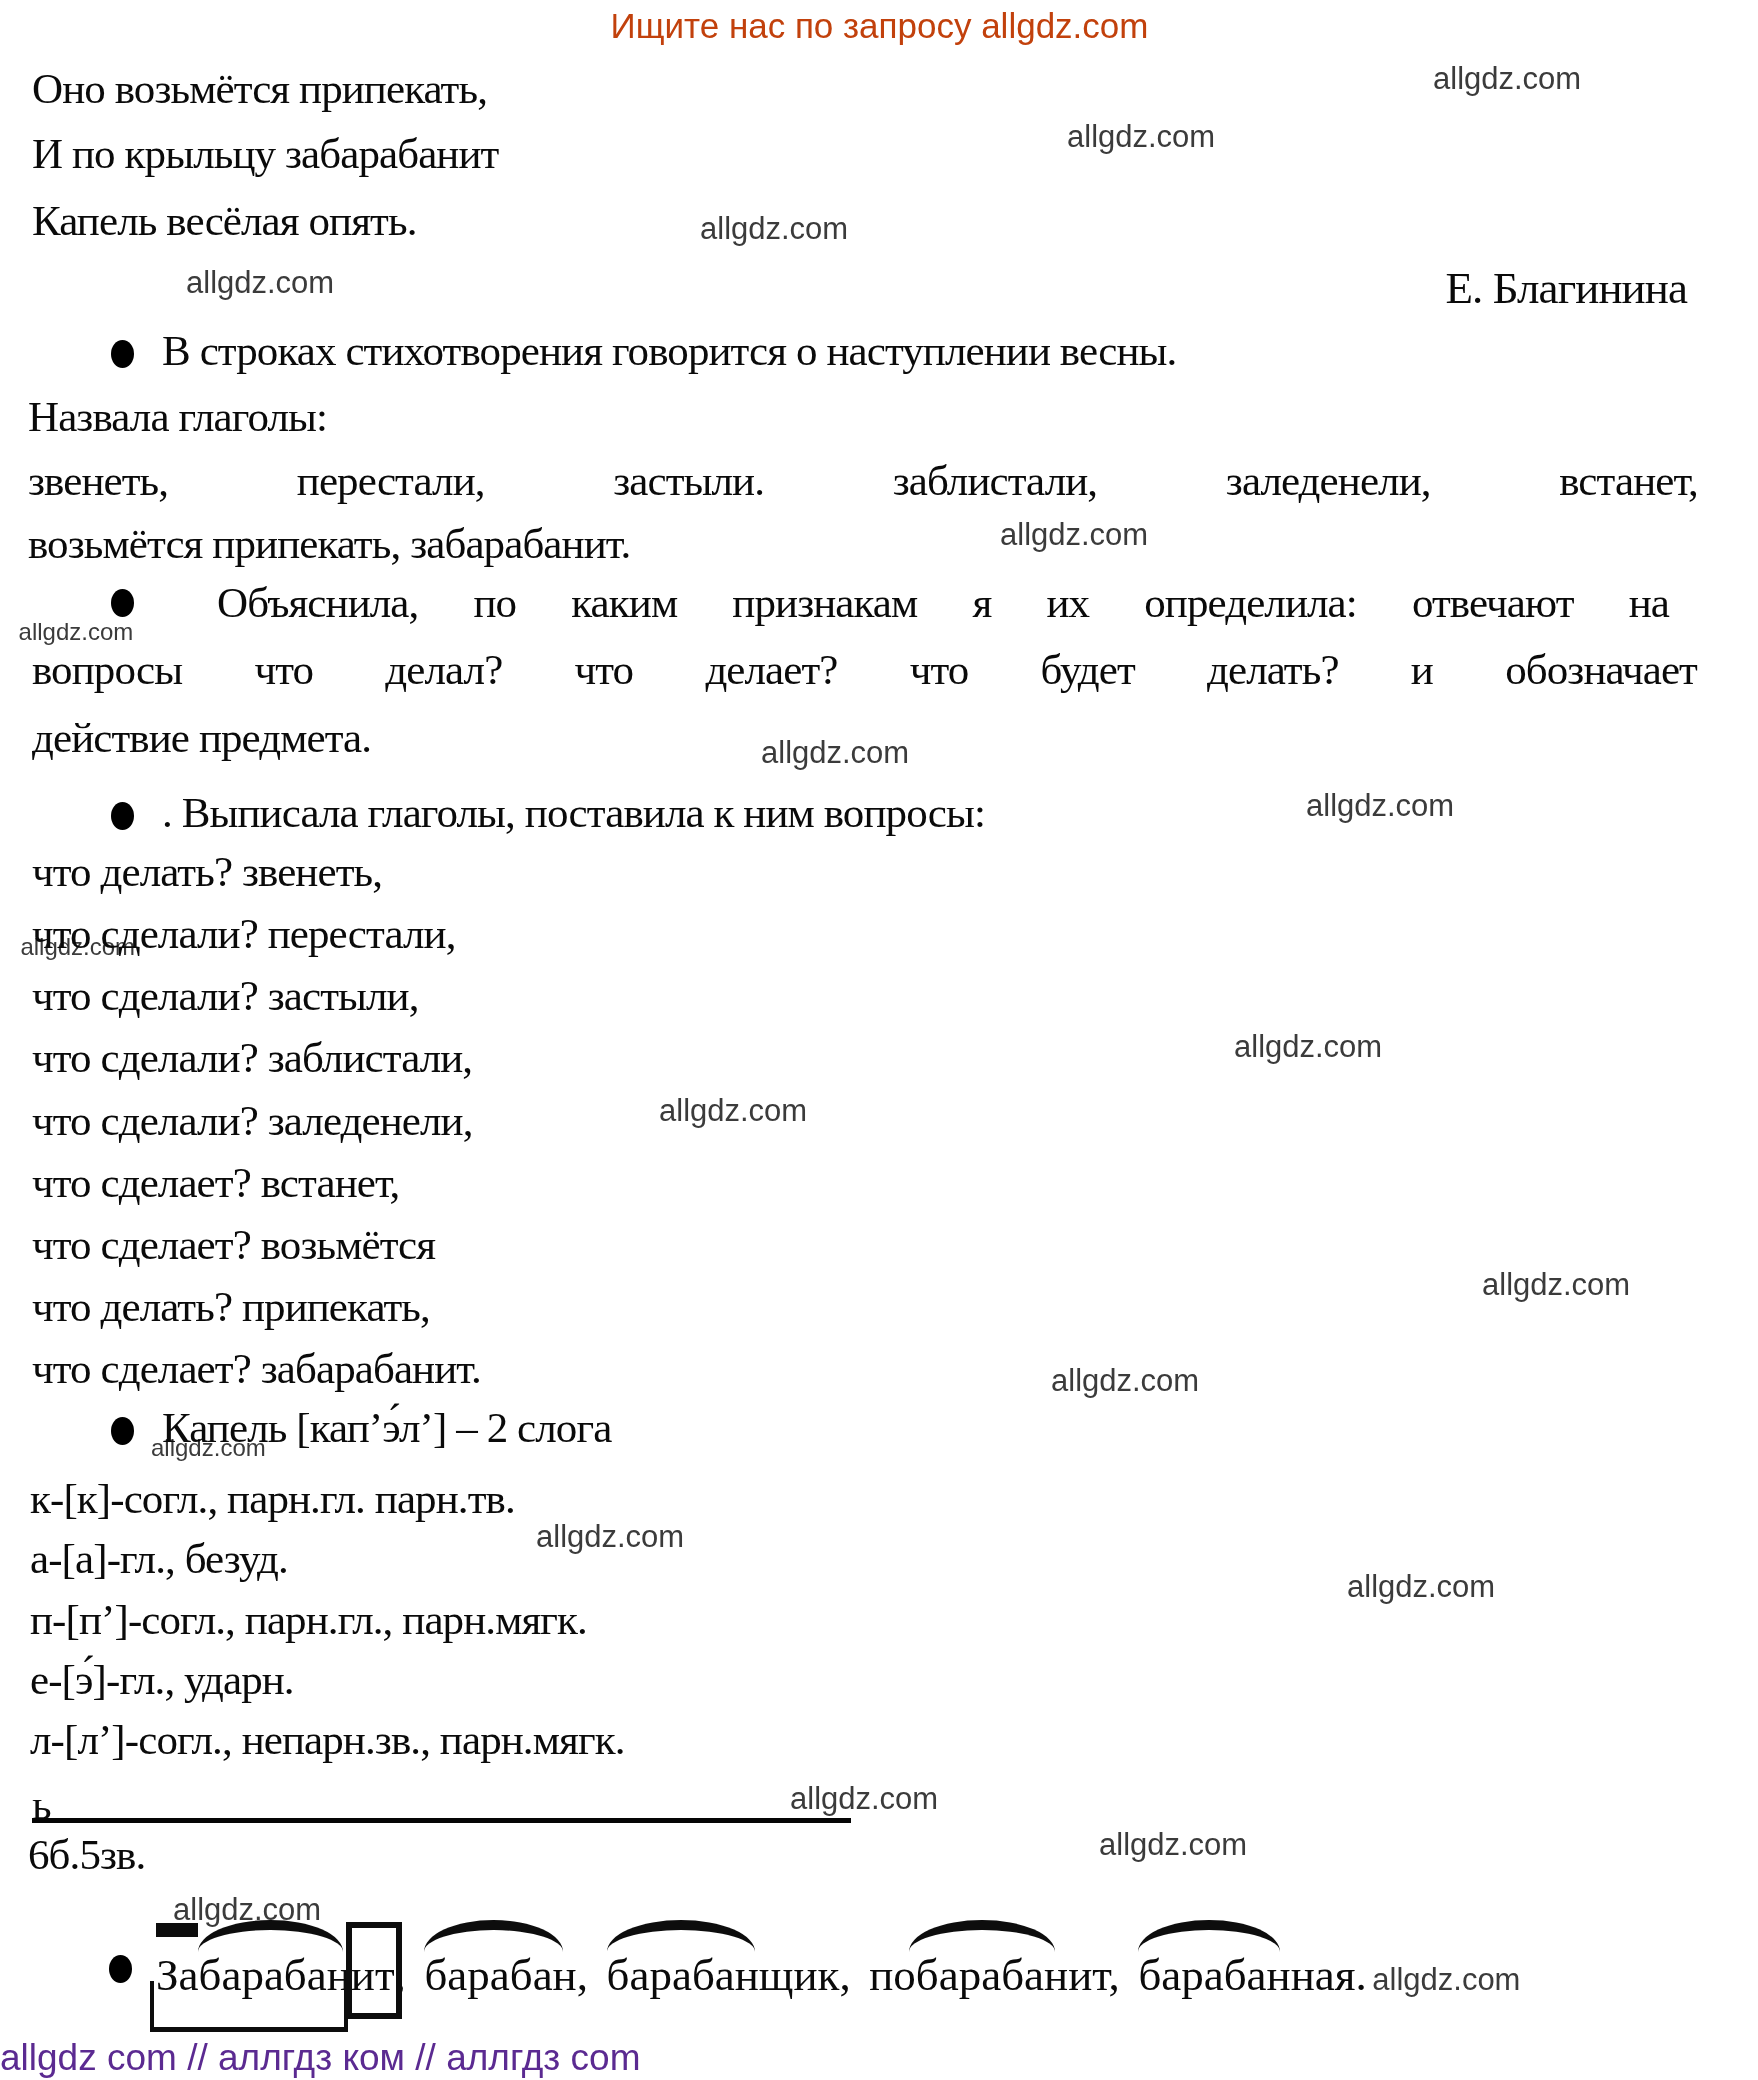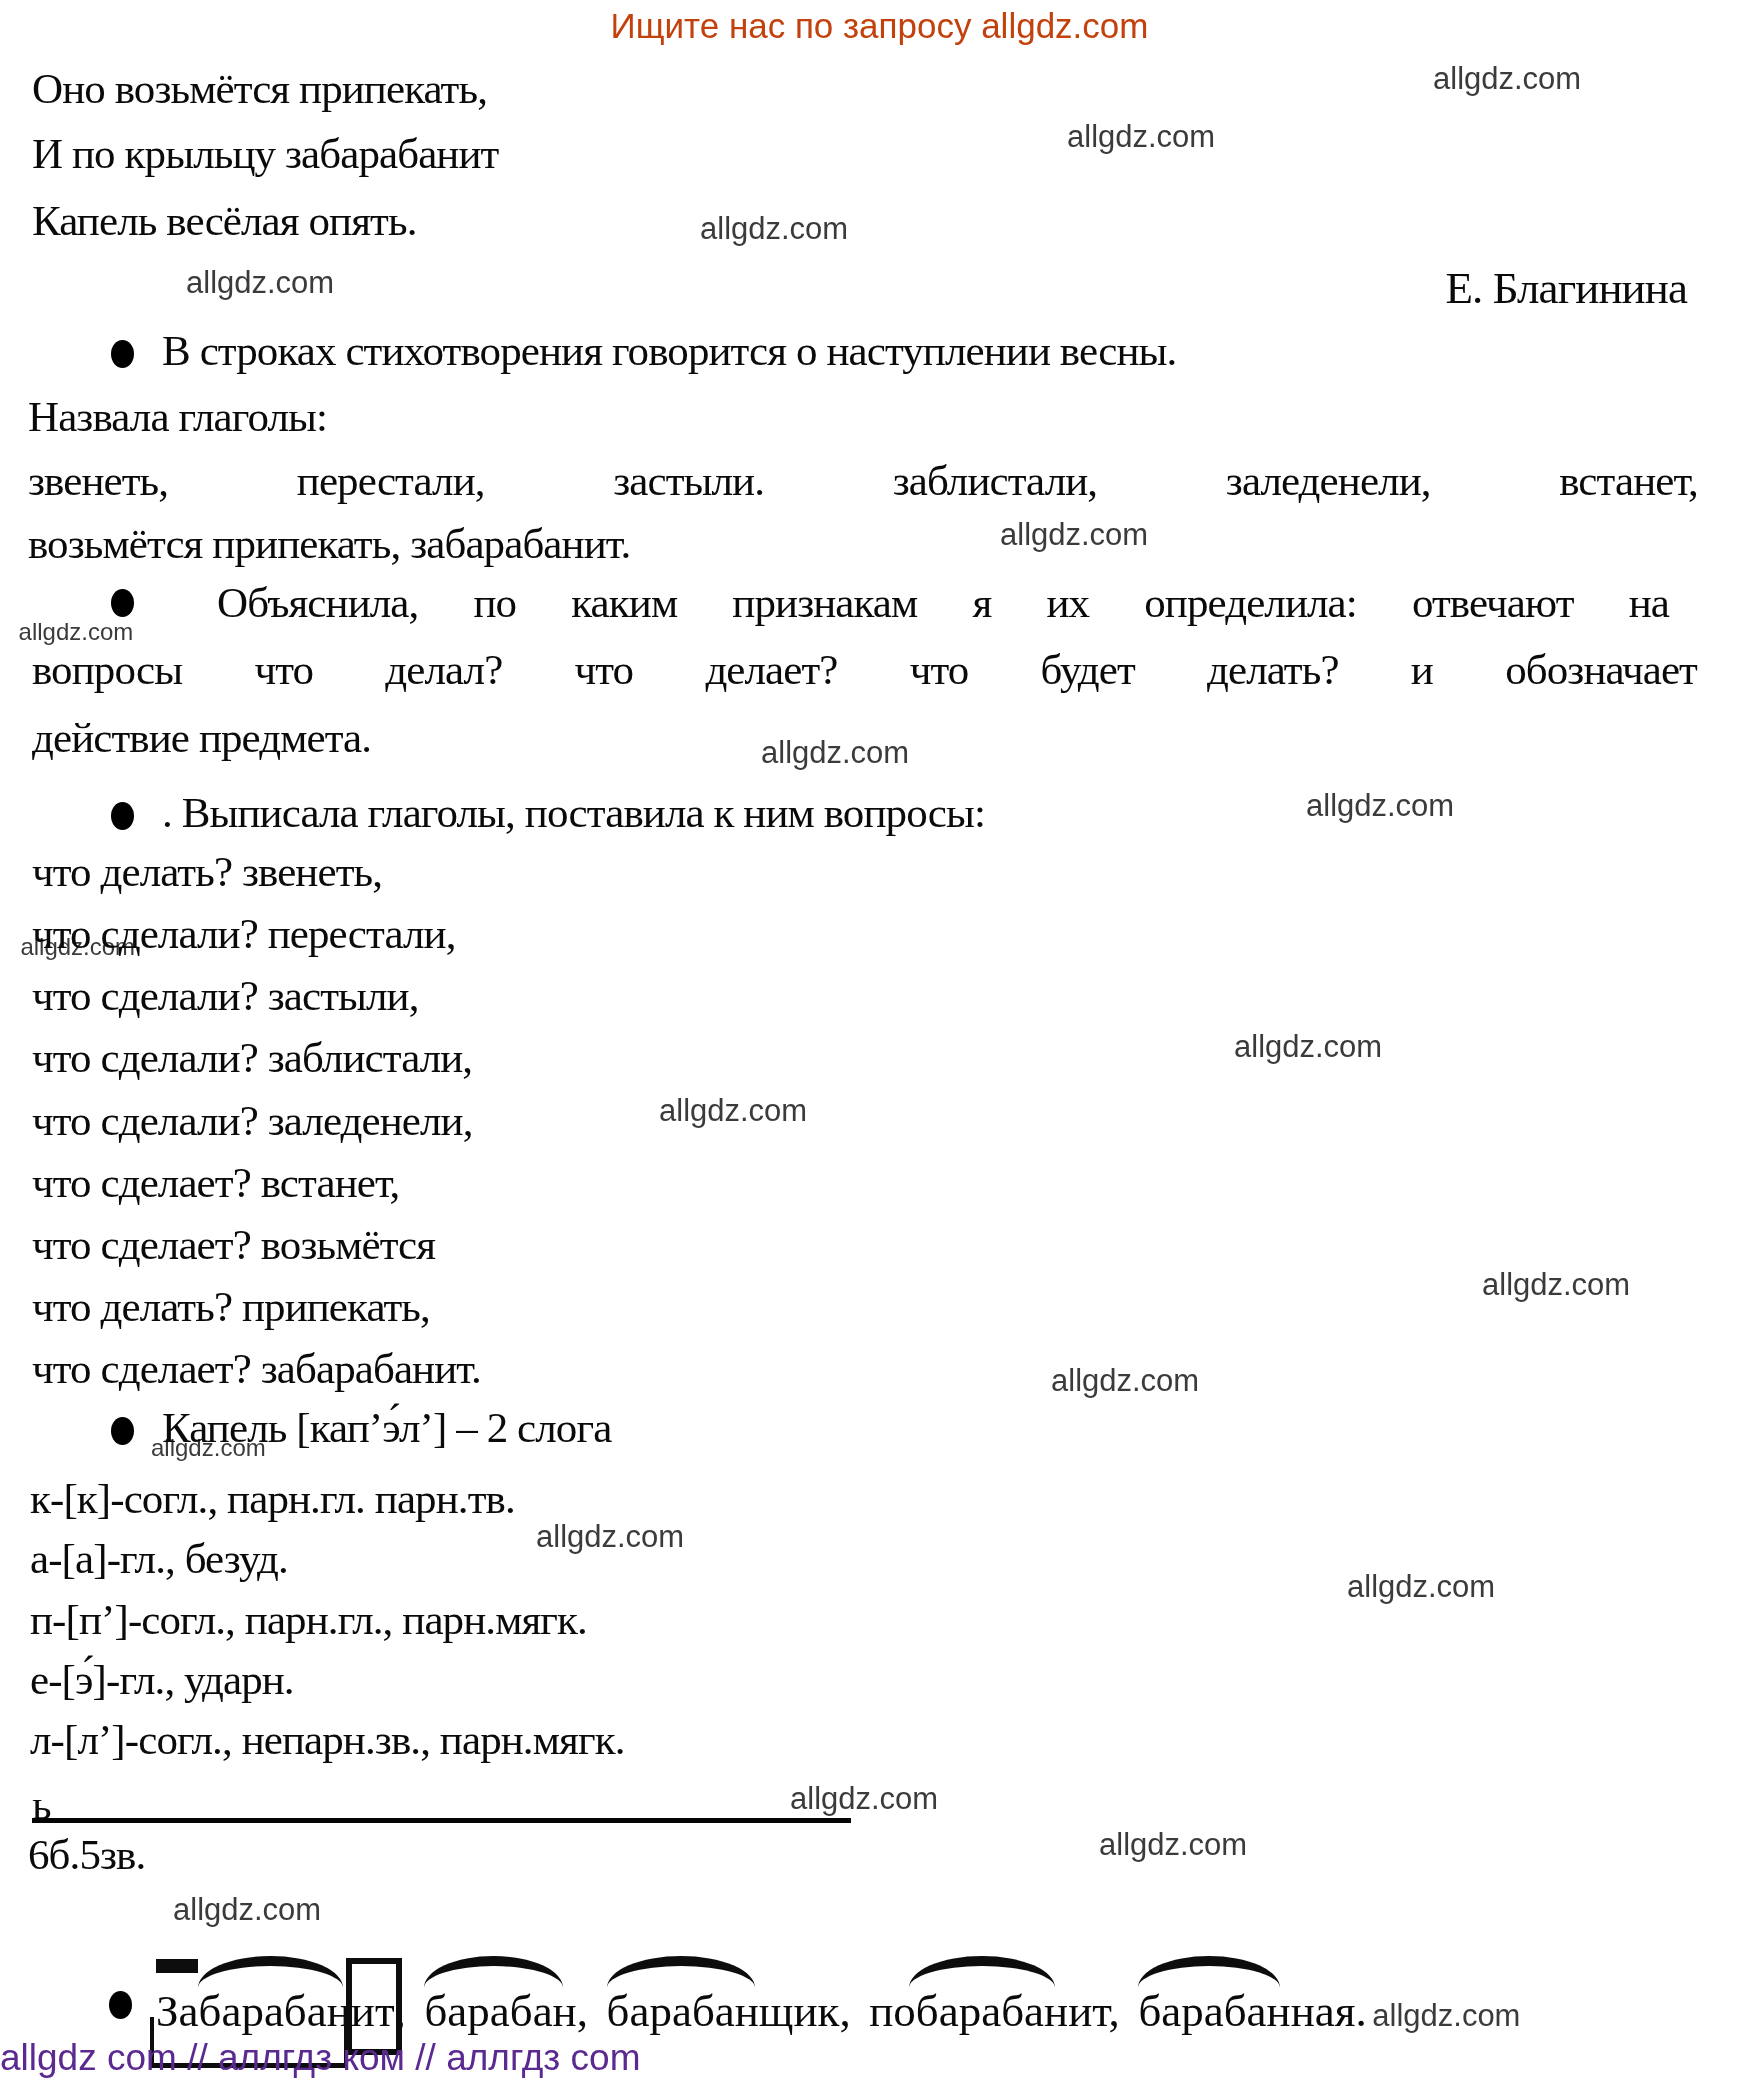--- a/index.html
+++ b/index.html
@@ -1,21 +1,21 @@
 <!DOCTYPE html>
 <html style="font-size:15px"><head>
 <meta charset="utf-8">
 <style>
   html,body{margin:0;padding:0;background:#ffffff;}
   .page{position:relative;width:1759px;height:2081px;background:#ffffff;overflow:hidden;
         font-family:"Liberation Serif",serif;color:#0a0a0a;}
   .hdr{position:absolute;left:0;right:0;text-align:center;
        font-family:"Liberation Sans",sans-serif;font-weight:400;}
   .line{position:absolute;white-space:nowrap;font-size:43px;line-height:1.2;letter-spacing:-0.9px;}
-  .big{font-size:45px;margin-top:36px;}
+  .big{font-size:45px;}
   .jline{display:flex;justify-content:space-between;}
   .dot{display:inline-block;width:23px;height:28px;background:#000;border-radius:50%;
        vertical-align:-2.8px;margin-right:28px;flex:0 0 auto;align-self:center;}
   .wm{position:absolute;font-family:"Liberation Sans",sans-serif;color:#3b3b3b;
       white-space:nowrap;line-height:1;}
   .wm-inline{font-family:"Liberation Sans",sans-serif;color:#3b3b3b;font-size:31px;
       letter-spacing:0;margin-left:5.6px;}
   .author{position:absolute;right:72px;font-size:45px;letter-spacing:-0.9px;white-space:nowrap;}
   .hline{position:absolute;background:#050505;}
   

